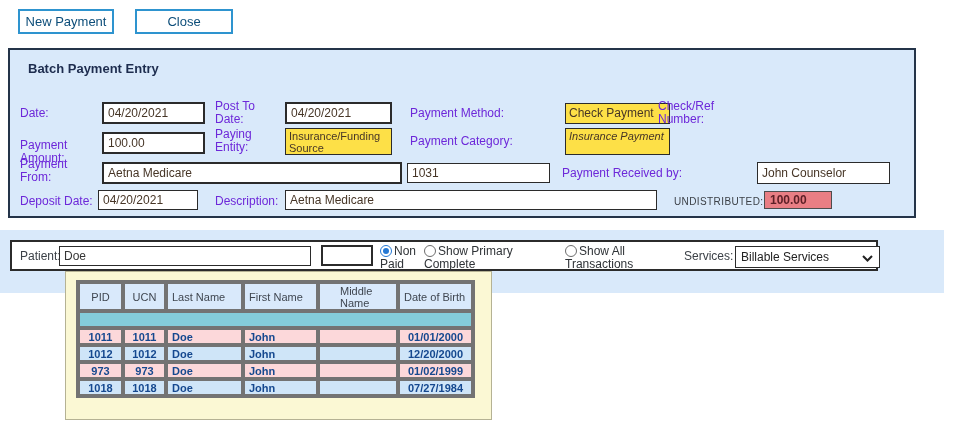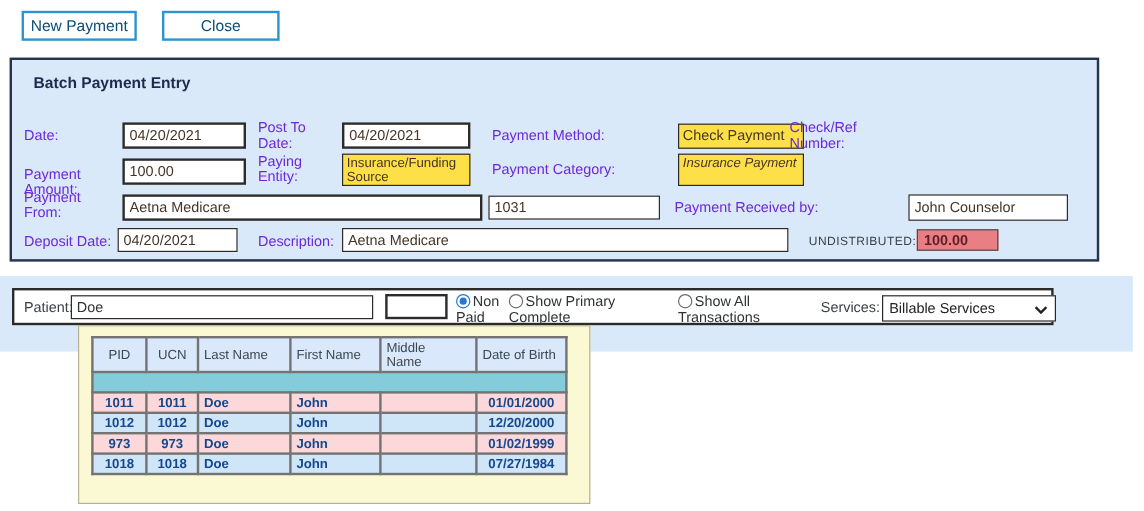--- a/index.html
+++ b/index.html
@@ -51,25 +51,25 @@
   #services-select { position:absolute; left:723px; top:4px; width:145px; height:22px;
                      background:#fff; border:1px solid #2b2b2b; font-size:12px; color:#222;
                      padding:3px 4px 0 5px; cursor:pointer; }
   #services-select svg { position:absolute; right:6px; top:8px; }
 
   
   #results-panel { position:absolute; left:65px; top:271px; width:427px; height:149px;
                    background:#fbf8d4; border:1px solid #b5b294; }
   #patient-table { position:absolute; left:10px; top:8px; border-collapse:collapse;
                    font-size:11px; }
-  #patient-table th, #patient-table td { border:2px solid #737373; padding:0 4px; }
+  #patient-table th, #patient-table td { border:4px solid #737373; padding:0 4px; }
   #patient-table th { background:#d9e9fb; color:#3f4650; font-weight:normal; text-align:left;
                       height:29px; }
   #patient-table th.c, #patient-table td.c { text-align:center; }
-  .th-wrap { display:inline-block; width:42px; line-height:12px; }
+  .th-wrap { display:inline-block; width:42px; line-height:12px;margin-left:16px; }
   #patient-table td { height:17px; color:#15488f; font-weight:bold; }
   tr.spacer td { background:#84ccda; height:16px; }
   tr.blue td { background:#cfe5f8; }
   tr.pink td { background:#fcd8da; }
   .w-pid { width:45px; } .w-ucn { width:43px; } .w-last { width:77px; }
   .w-first { width:75px; } .w-mid { width:80px; } .w-dob { width:75px; }
 </style>
 </head>
 <body>
 

